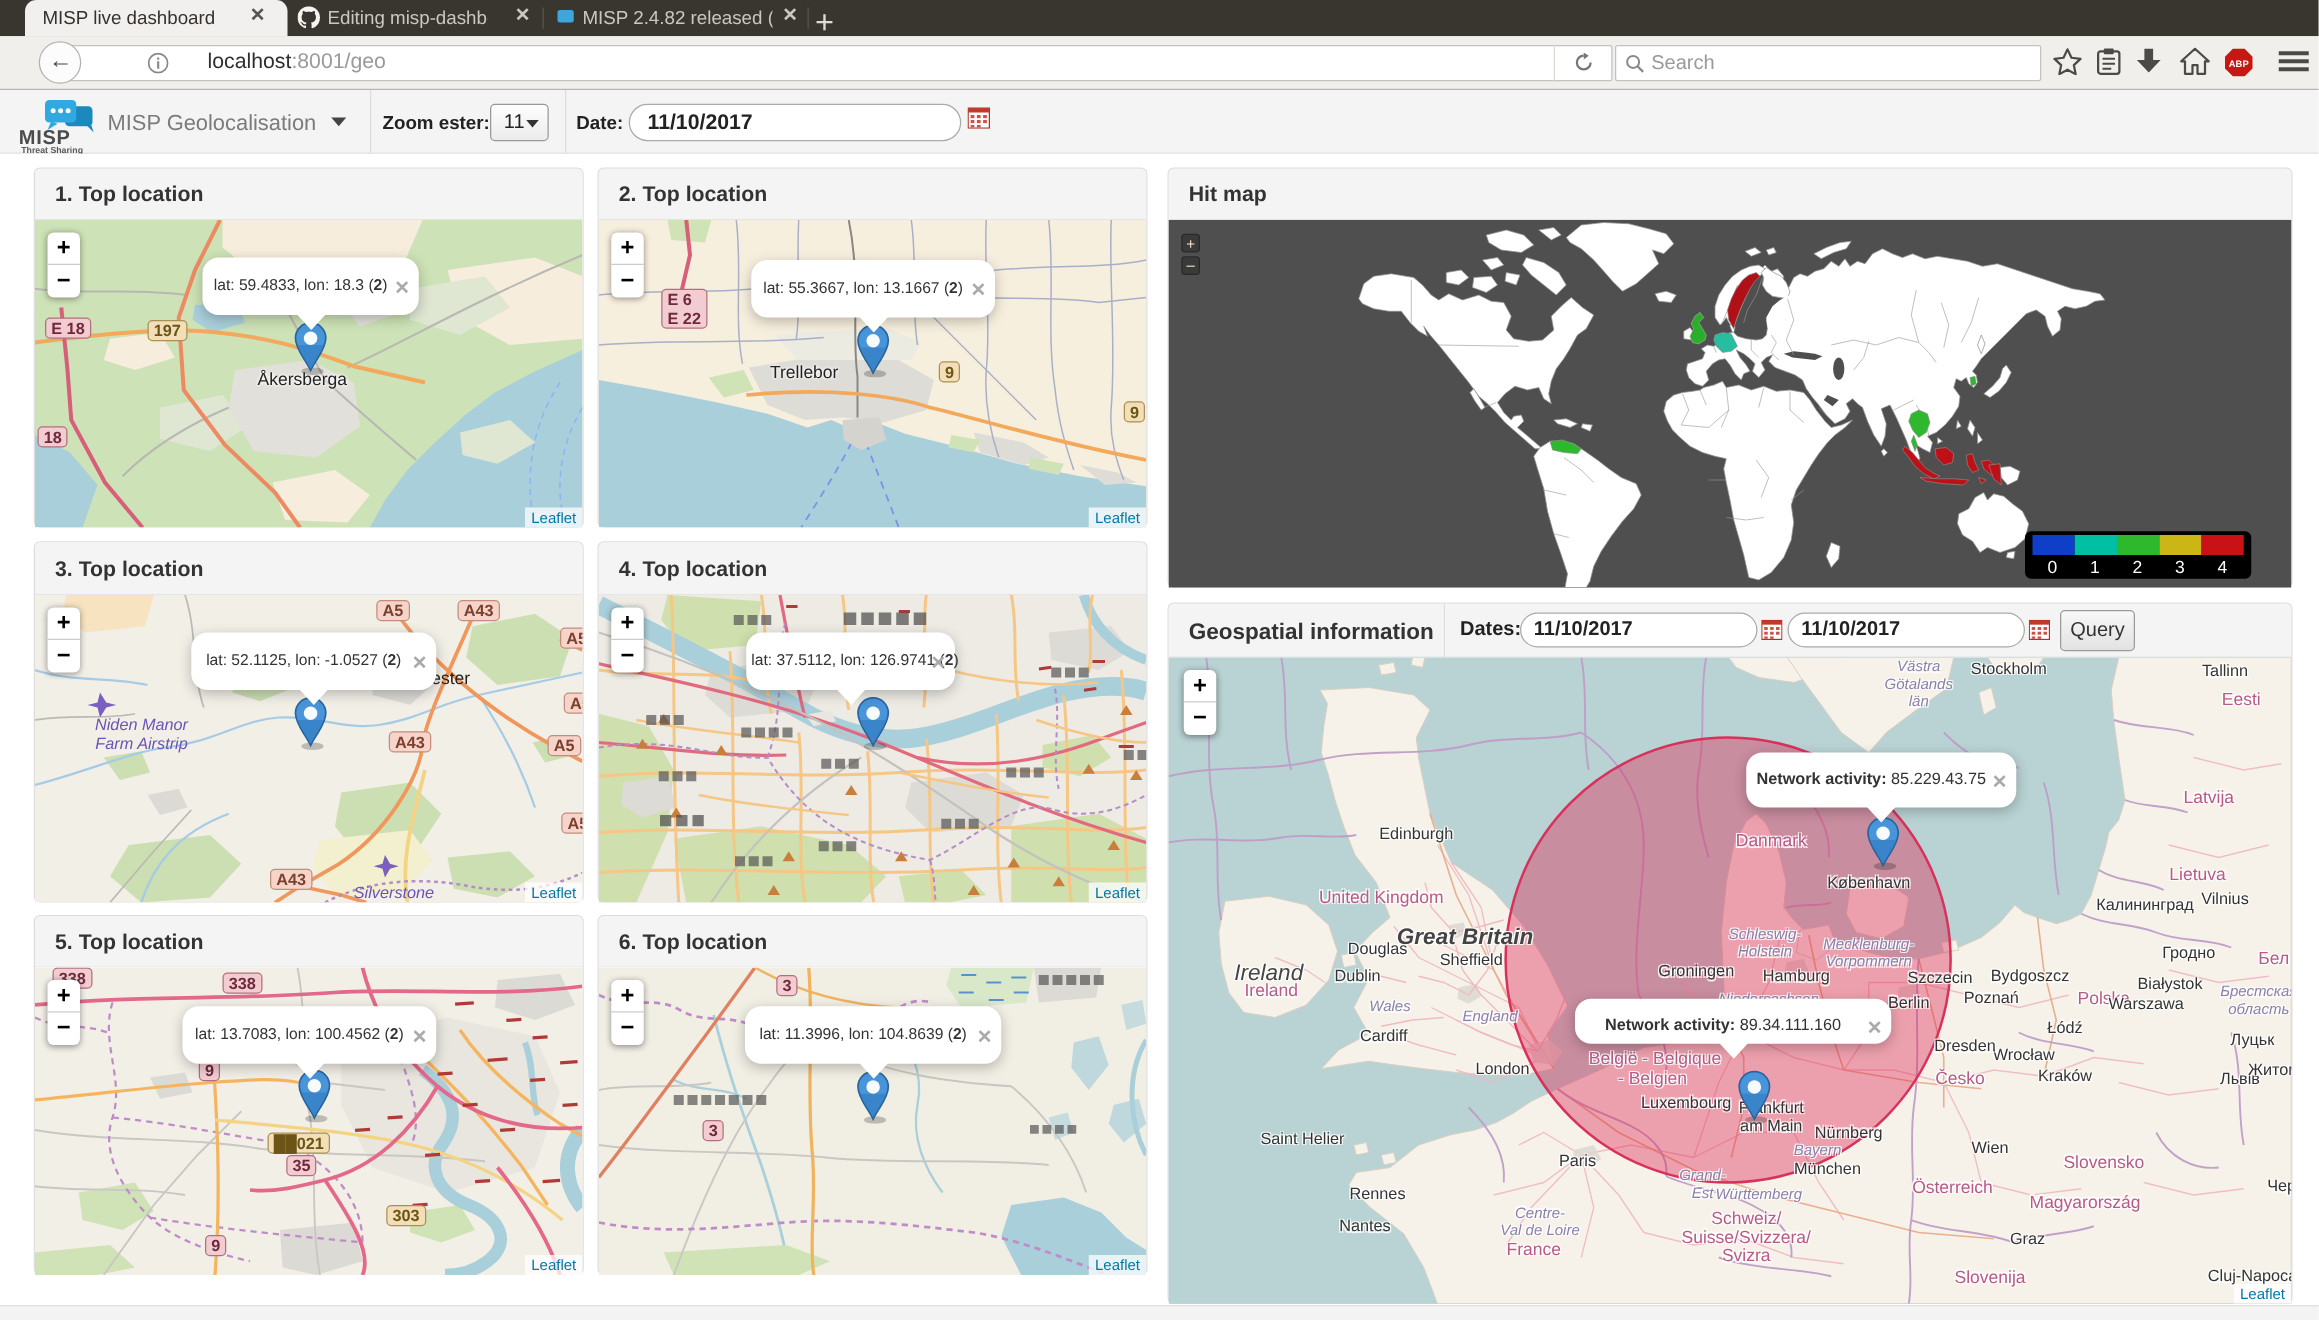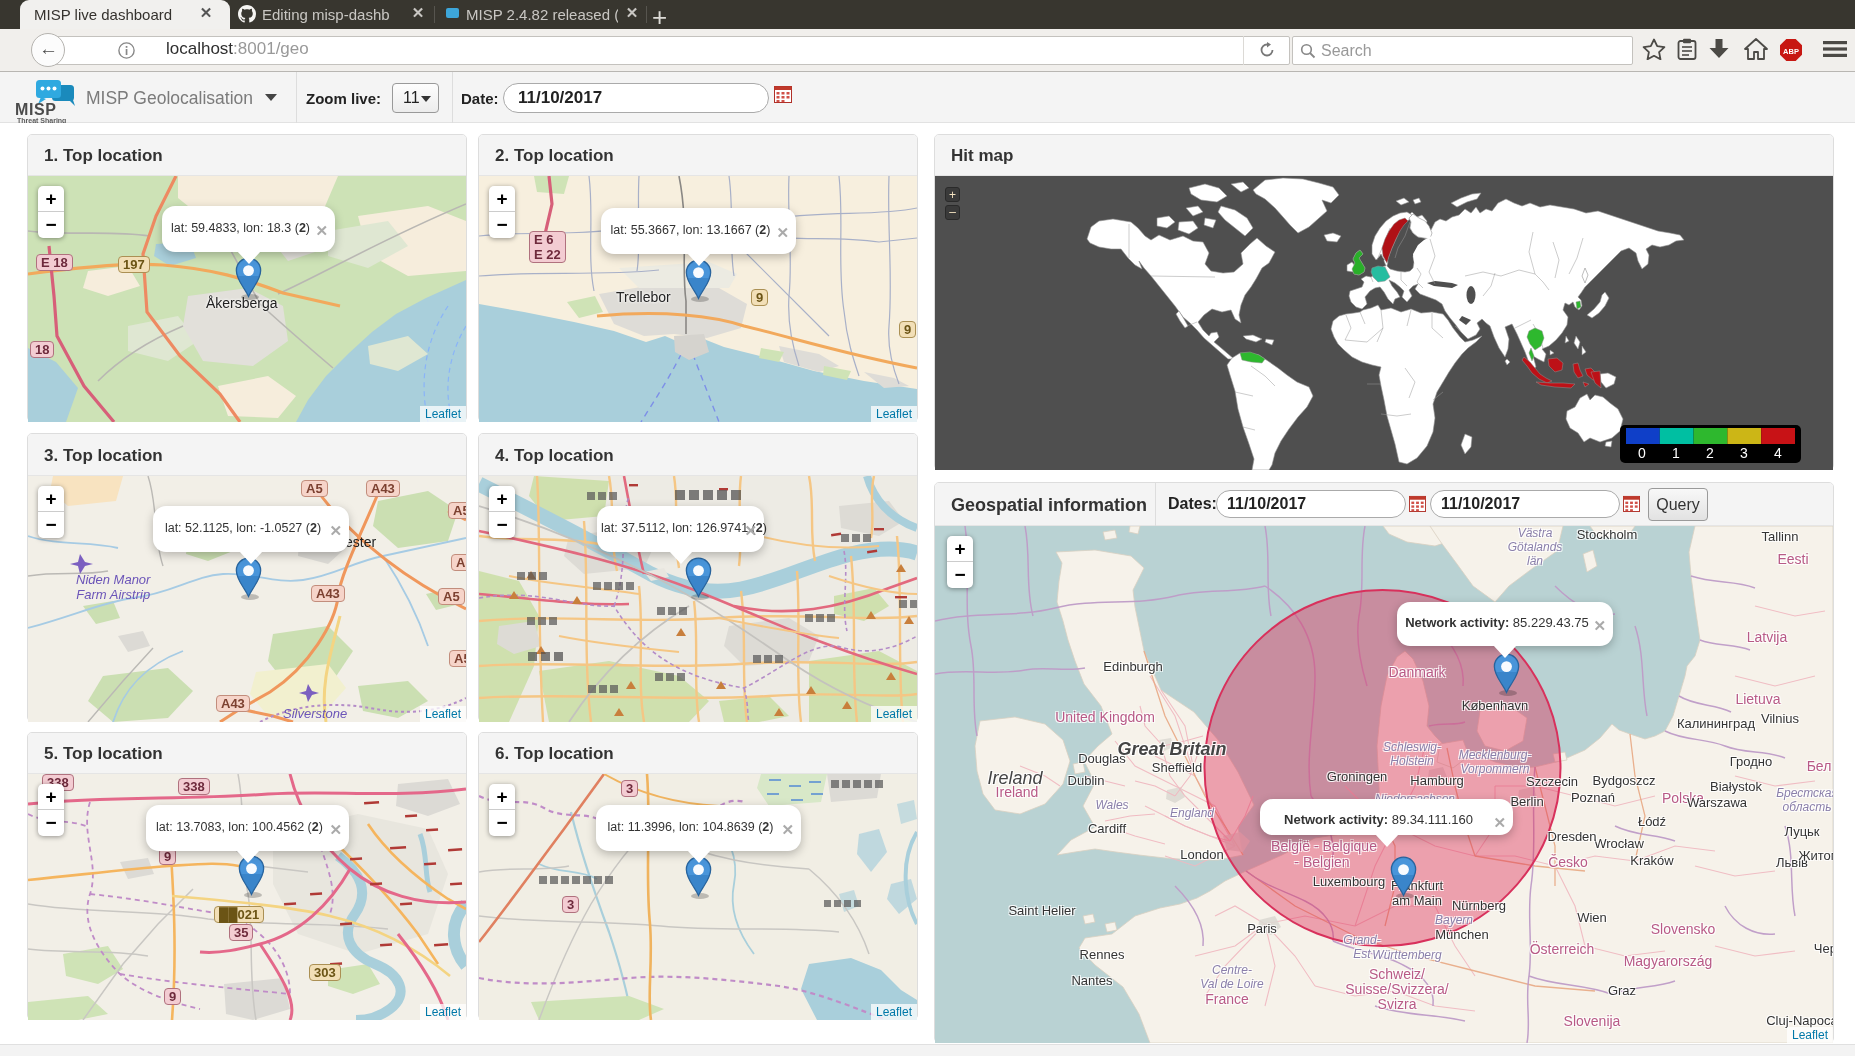--- a/index.html
+++ b/index.html
@@ -142,21 +142,21 @@
       <path d="M55 23 l6 6 l-2 -6z" fill="#1a8abc"></path>
       <rect x="22" y="3" width="25" height="18" rx="3.5" fill="#2fa9e0"></rect>
       <path d="M27 20 l-3 7 l8 -5z" fill="#2fa9e0"></path>
       <circle cx="28.5" cy="11.5" r="2" fill="#fff"></circle>
         <circle cx="34.5" cy="11.5" r="2" fill="#fff"></circle>
         <circle cx="40.5" cy="11.5" r="2" fill="#fff"></circle>
       <text x="1" y="38" font-size="16" font-weight="bold" fill="#4b4b4b" font-family="Liberation Sans" letter-spacing="0.6">MISP</text>
       <text x="3" y="45.5" font-size="7" font-weight="bold" fill="#5a5a5a" font-family="Liberation Sans">Threat Sharing</text>
     </svg>
     <div class="abs" id="apptitle">MISP Geolocalisation</div>
-    <div class="abs tblabel" style="left:306px;top:18px;">Zoom live:</div>
+    <div class="abs tblabel" style="left:306px;top:18px;">Zoom ester:</div>
     <div class="abs" id="zoomsel">11</div>
     <div class="abs tblabel" style="left:461px;top:18px;">Date:</div>
     <div class="abs" id="dateinput">11/10/2017</div>
     <svg class="abs" style="left:774px;top:13px;" width="18" height="18" viewBox="0 0 18 18">
         <rect x="0.5" y="1.5" width="17" height="16" fill="#fff" stroke="#b03028"></rect>
         <rect x="0.5" y="1.5" width="17" height="3.5" fill="#c0392b"></rect>
         <g fill="#d05048">
           <rect x="2.5" y="7" width="3" height="2.5"></rect>
           <rect x="7.5" y="7" width="3" height="2.5"></rect>
           <rect x="12.5" y="7" width="3" height="2.5"></rect>

